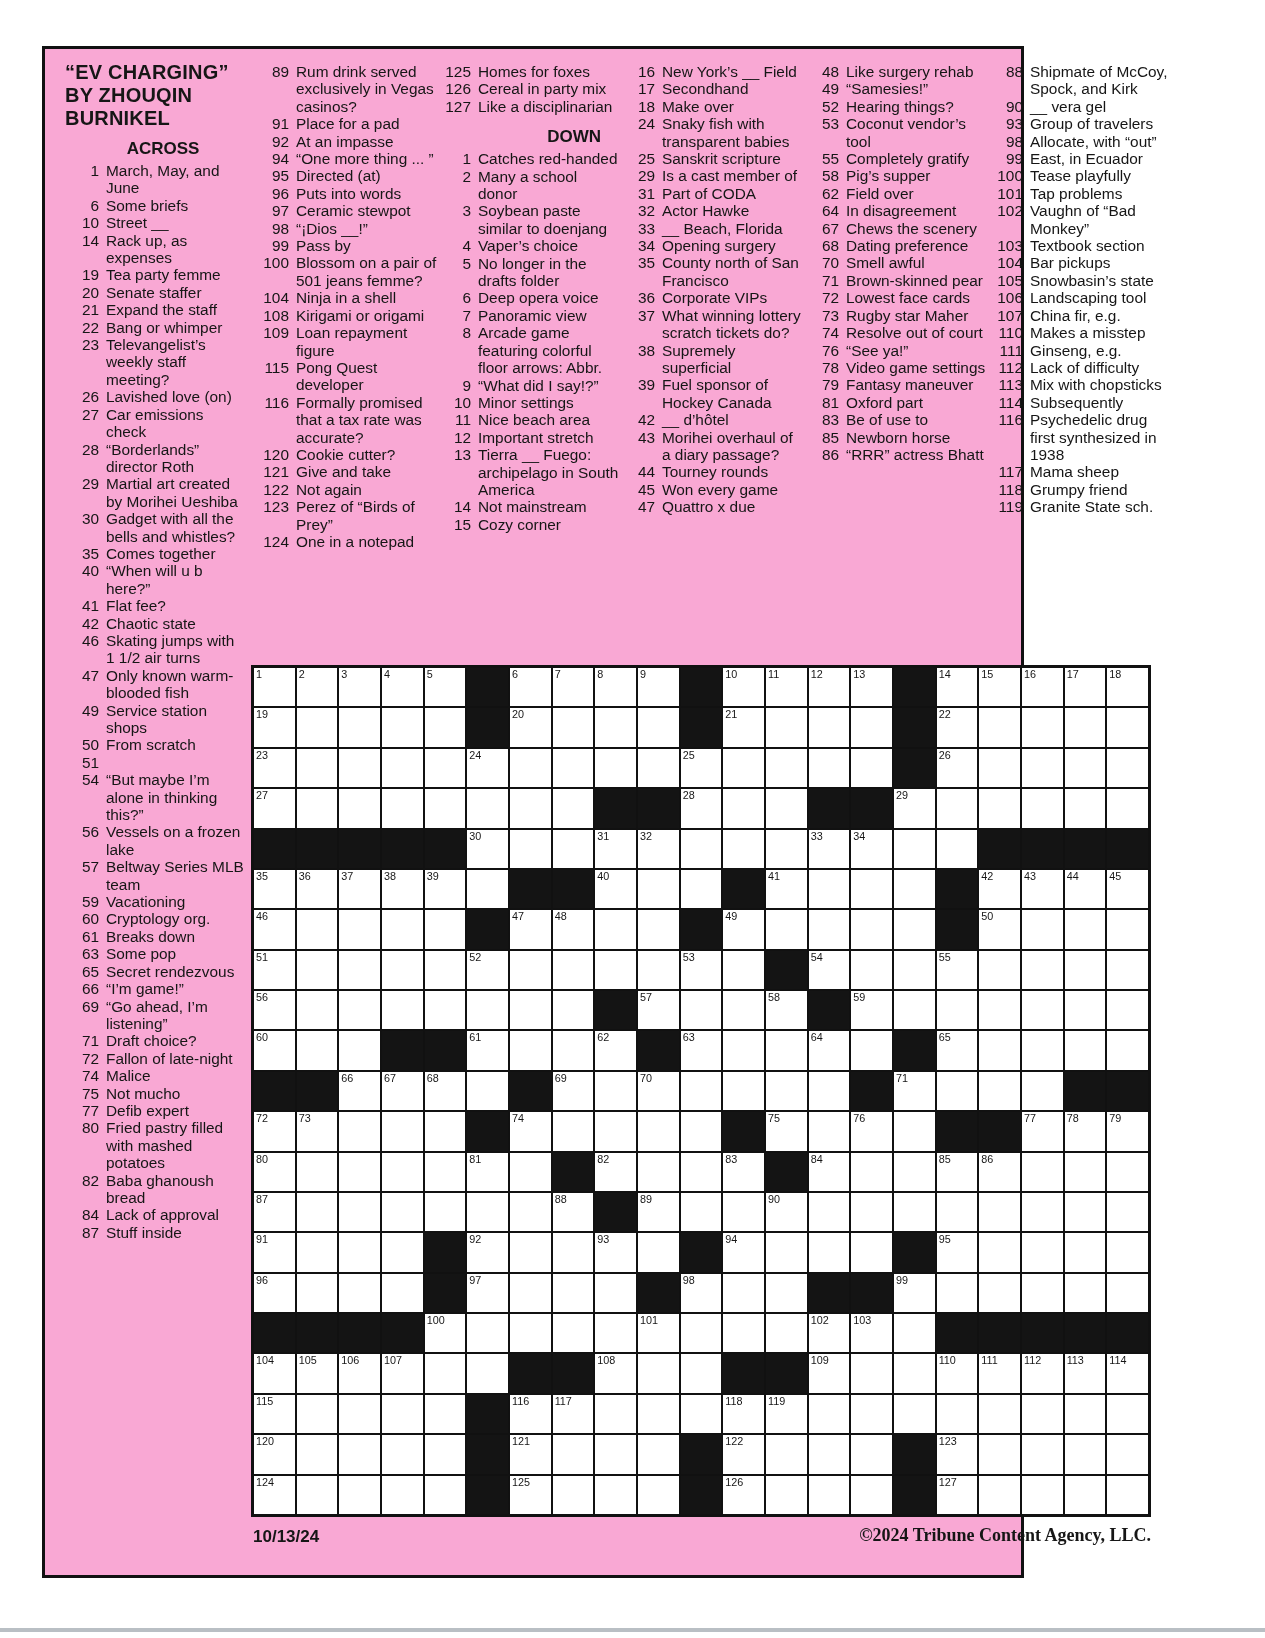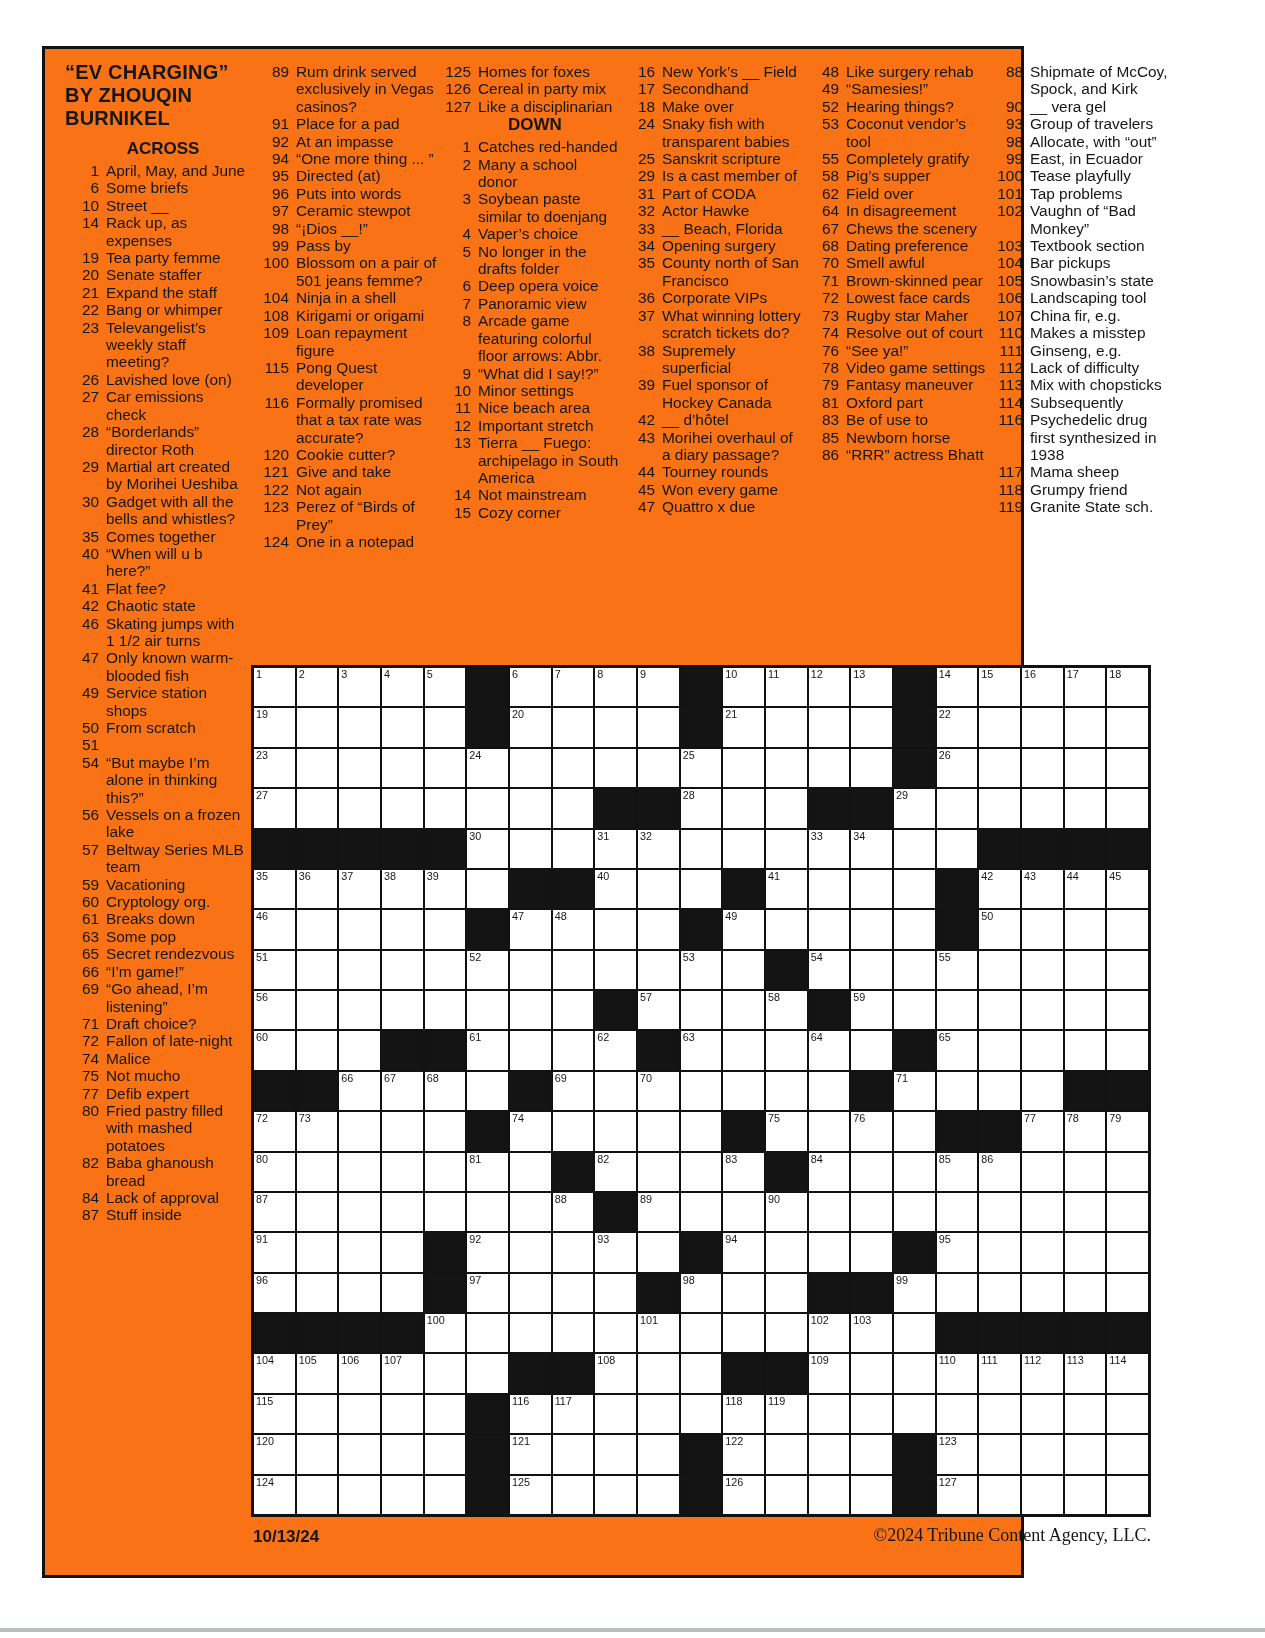--- a/index.html
+++ b/index.html
@@ -1,53 +1,53 @@
 <!DOCTYPE html>
 <html><head>
 <meta charset="utf-8">
 <style>
   html,body{margin:0;padding:0;background:#fff;}
   body{width:1265px;height:1638px;position:relative;font-family:"Liberation Sans",sans-serif;color:#161616;}
-  .frame{position:absolute;left:42px;top:46px;width:982px;height:1532px;border:3px solid #111;box-sizing:border-box;background:#f97316;}
+  .frame{position:absolute;left:42px;top:46px;width:982px;height:1532px;border:3px solid #111;box-sizing:border-box;background:#f9a8d4;}
   .title{position:absolute;left:20px;top:12px;font-weight:bold;font-size:20px;line-height:23px;letter-spacing:.2px;}
   .ccol{position:absolute;width:184px;}
   #col1{left:18px;top:90px;}
   #col2{left:208px;top:14px;}
   #col3{left:390px;top:14px;}
   #col4{left:574px;top:14px;}
   #col5{left:758px;top:14px;}
   #col6{left:942px;top:14px;}
   .chead{font-weight:bold;font-size:17px;line-height:20px;text-align:center;margin:0 18px 3px 34px;}
-  .chead.down{}
+  .chead.down{margin-top:12px;text-align:right;}
   .clue{display:flex;font-size:15.4px;line-height:17.4px;}
   .cn{flex:0 0 36px;text-align:right;padding-right:7px;}
   .ct{flex:1;}
   #grid{position:absolute;left:206px;top:616px;width:900px;height:852px;box-sizing:border-box;border:3px solid #111;background:#111;display:grid;grid-template-columns:repeat(21,1fr);grid-template-rows:repeat(21,1fr);gap:2px;}
   .cell{background:#fff;position:relative;}
   .cell.b{background:#141414;}
   .num{position:absolute;top:0px;left:2px;font-size:10.8px;line-height:12px;}
   .fdate{position:absolute;left:208px;top:1478px;font-weight:bold;font-size:17px;}
-  .fcopy{position:absolute;left:600px;top:1476px;width:506px;text-align:right;font-family:"Liberation Serif",serif;font-weight:normal;font-size:18px;}
+  .fcopy{position:absolute;left:600px;top:1476px;width:506px;text-align:right;font-family:"Liberation Serif",serif;font-weight:bold;font-size:18px;}
   .edge{position:absolute;left:0;top:1628px;width:1265px;height:4px;background:#b9bfc4;}
 </style>
 </head>
 <body>
 
 <div class="frame">
   <div class="title">
     <div>“EV CHARGING”</div>
     <div>BY ZHOUQIN</div>
     <div>BURNIKEL</div>
   </div>
 
   <div class="ccol" id="col1">
       <div class="chead">ACROSS</div>
       <div class="clue">
         <span class="cn">1</span>
-        <span class="ct">April, May, and June</span>
+        <span class="ct">March, May, and June</span>
       </div>
       <div class="clue">
         <span class="cn">6</span>
         <span class="ct">Some briefs</span>
       </div>
       <div class="clue">
         <span class="cn">10</span>
         <span class="ct">Street __</span>
       </div>
       <div class="clue">

